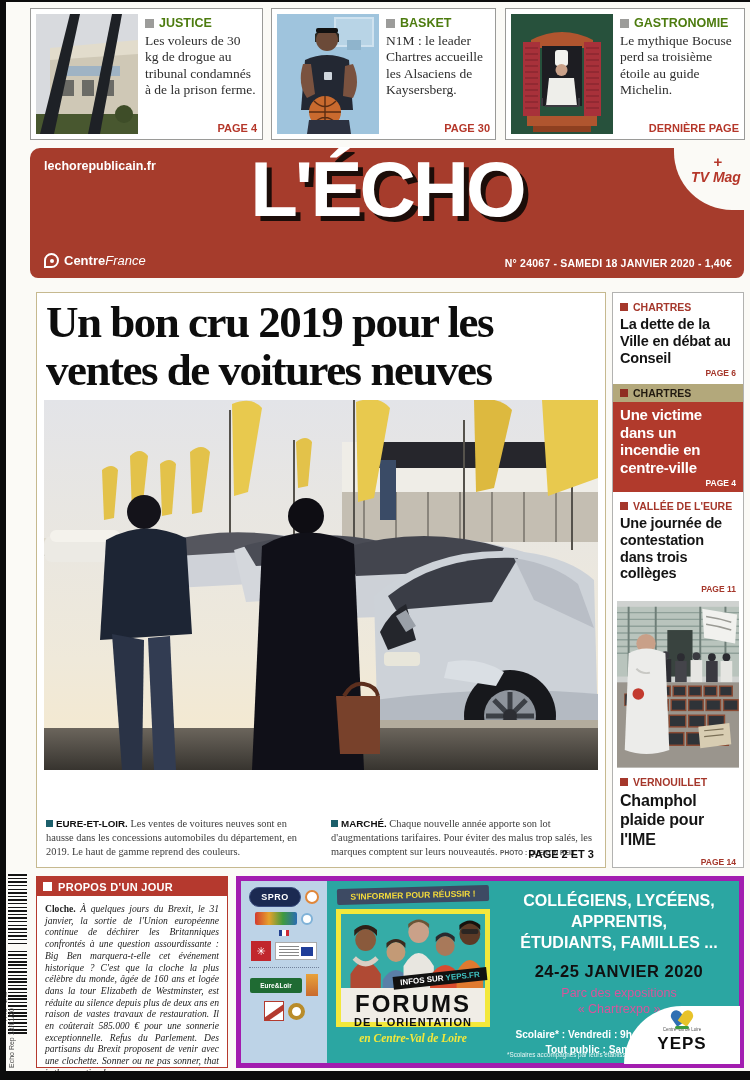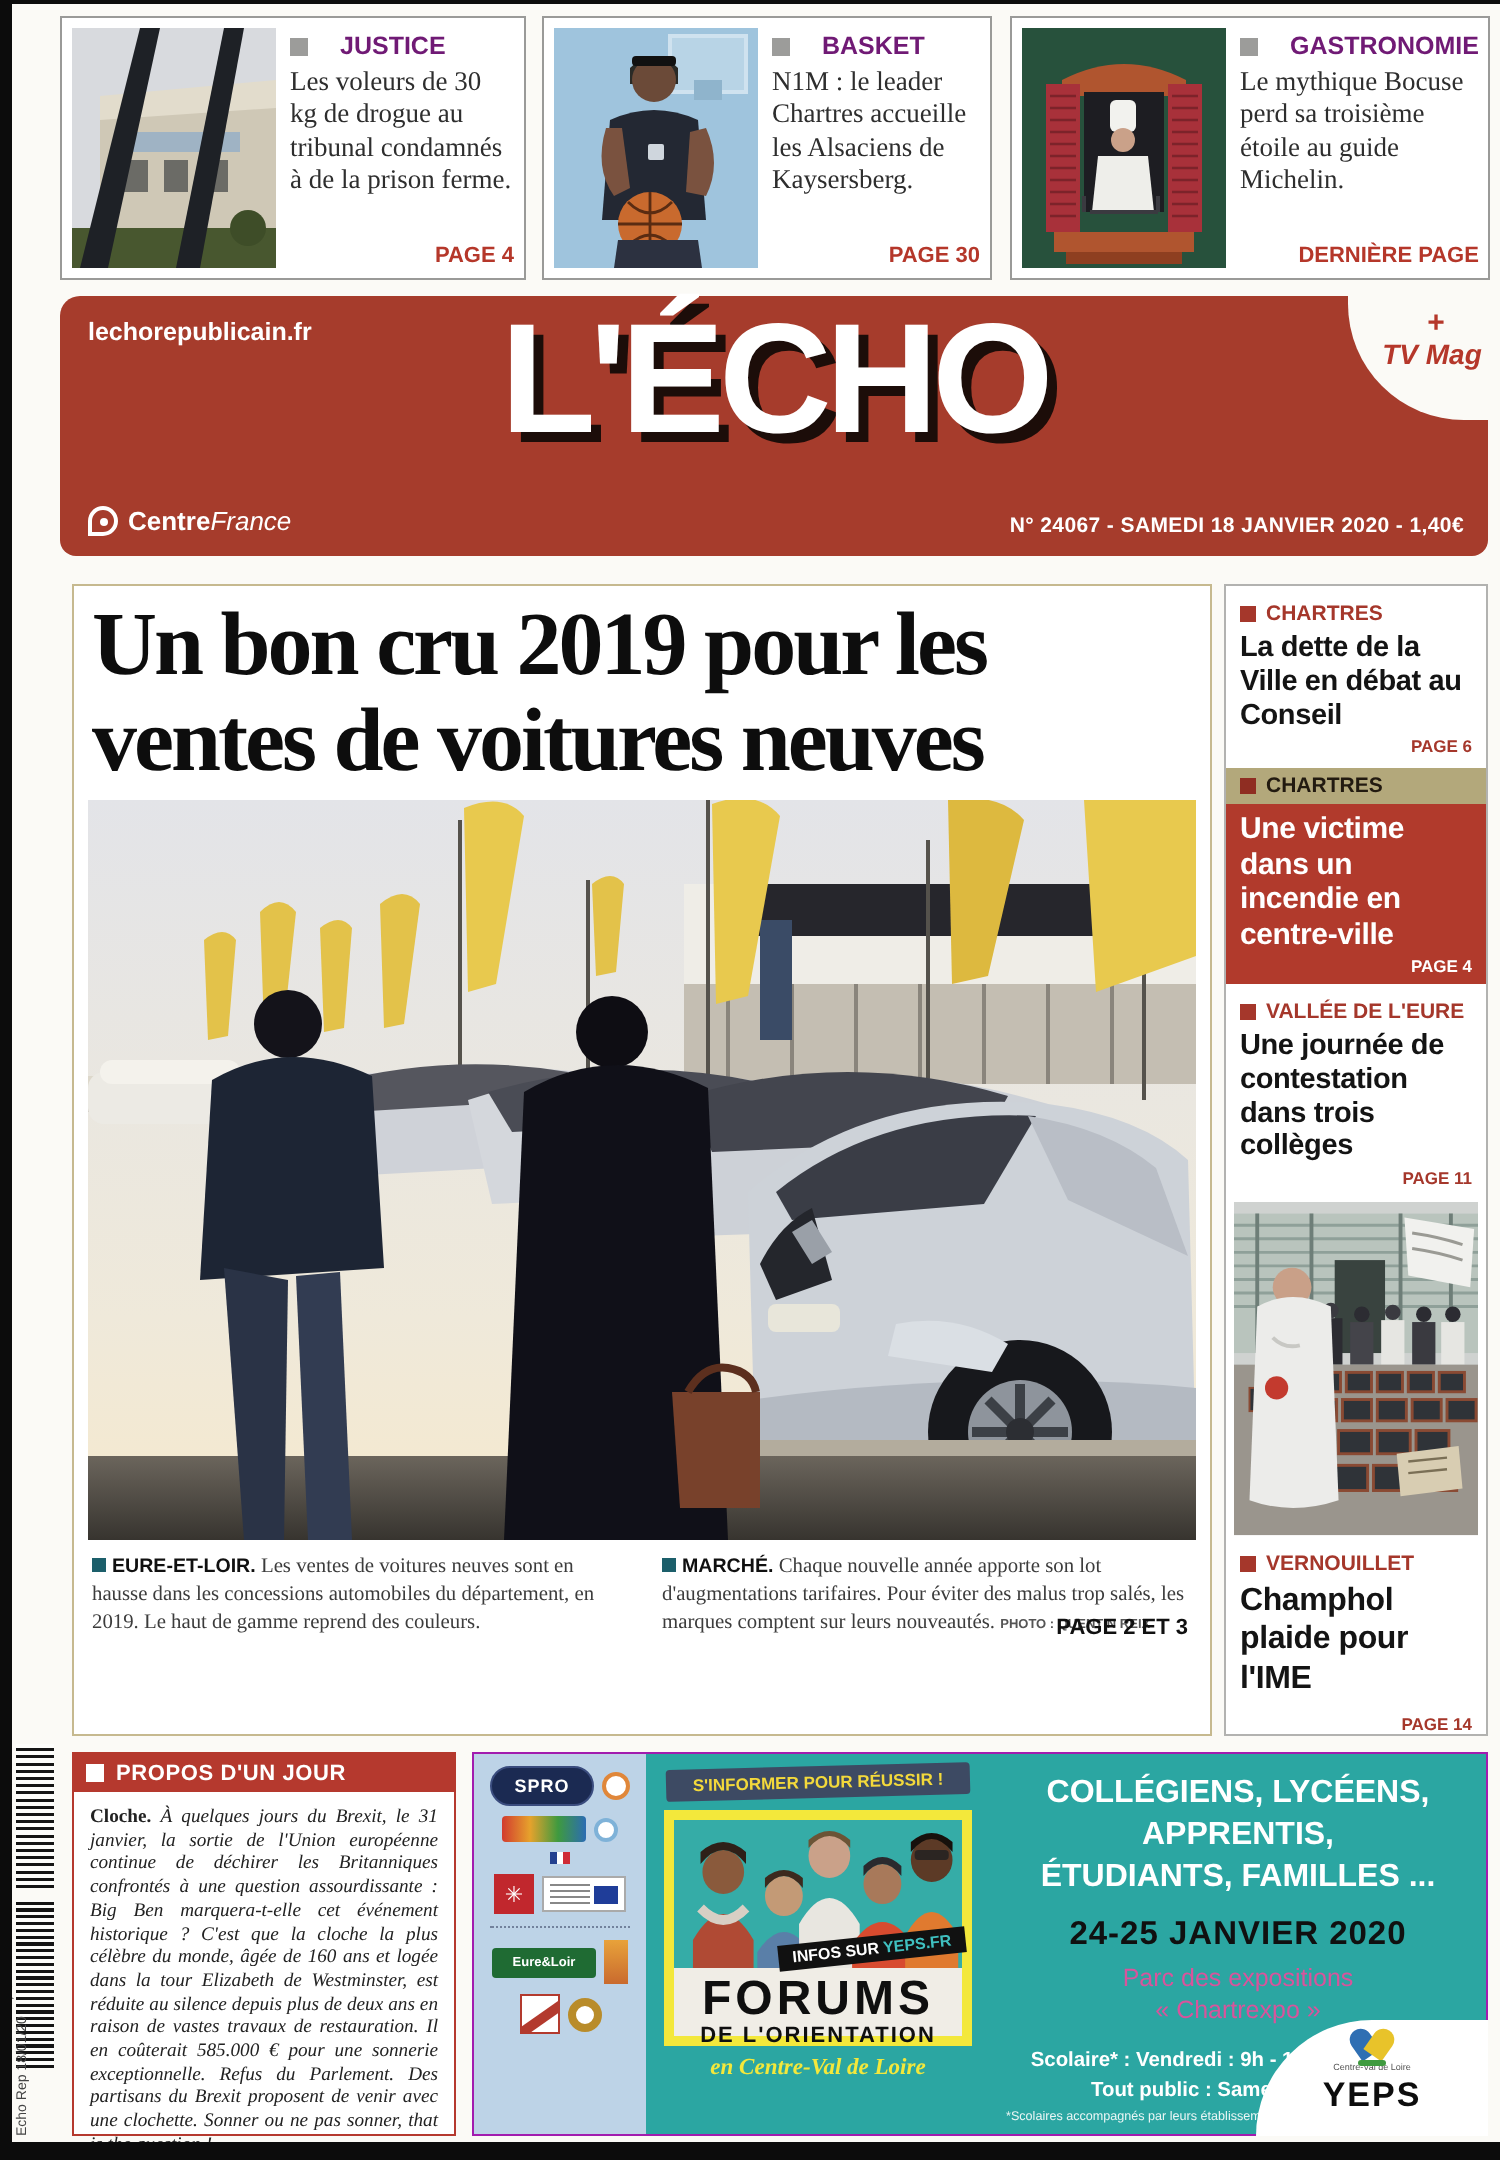--- a/index.html
+++ b/index.html
@@ -10,21 +10,21 @@
   #edge-left{left:0;top:0;width:6px;height:1080px;}
   #edge-top{left:0;top:0;width:750px;height:2px;}
   #edge-bottom{left:0;top:1071px;width:750px;height:9px;}
 
   
   .teaser{position:absolute;top:8px;height:132px;background:#fff;border:1px solid #9a9a98;
           padding:5px;display:flex;gap:7px;}
   .teaser-photo{flex:0 0 102px;height:120px;overflow:hidden;}
   .teaser-photo svg{display:block;width:100%;height:100%;}
   .teaser-txt{flex:1;display:flex;flex-direction:column;padding-top:2px;}
-  .teaser-head{display:flex;align-items:center;gap:16px;font-weight:800;font-size:12.5px;color:#701a75;}
+  .teaser-head{display:flex;align-items:center;gap:5px;font-weight:800;font-size:12.5px;color:#4d7c0f;}
   .sq{display:inline-block;width:9px;height:9px;background:#9c9c9a;flex:0 0 9px;}
   .teaser-body{font-family:"Liberation Serif",serif;font-size:13.5px;line-height:1.22;color:#2e2e2e;margin-top:3px;}
   .teaser-page{margin-top:auto;text-align:right;font-weight:800;font-size:11px;color:#b5372a;}
 
   
   #masthead{position:absolute;left:30px;top:148px;width:714px;height:130px;background:#a63c2c;
             border-radius:10px 4px 8px 8px;}
   #mh-site{position:absolute;left:14px;top:11px;color:#fff;font-weight:800;font-size:12.5px;}
   #mh-title{position:absolute;left:0;right:0;top:2px;text-align:center;color:#fff;font-weight:800;
             font-size:78px;letter-spacing:-3px;line-height:1;text-shadow:5px 5px 0 #1c0d09;}
@@ -39,21 +39,21 @@
   #mh-pub .eye:after{content:"";position:absolute;left:3.5px;top:3.5px;width:4px;height:4px;background:#fff;border-radius:50%;}
   #mh-issue{position:absolute;right:12px;bottom:9px;color:#fff;font-weight:800;font-size:10.5px;letter-spacing:.2px;}
 
   
   #main-box{position:absolute;left:36px;top:292px;width:570px;height:576px;background:#fff;
             border:1px solid #c6b98f;padding:4px 7px;}
   #headline{font-family:"Liberation Serif",serif;font-weight:700;font-size:45px;line-height:1.06;
             letter-spacing:-1.5px;color:#0d0d0d;padding:2px 2px 6px;}
   #main-photo{width:100%;height:370px;}
   #main-photo svg{display:block;width:100%;height:100%;}
-  #caption-row{display:flex;gap:20px;padding:7px 2px 0;position:relative;}
+  #caption-row{display:flex;gap:20px;padding:7px 2px 0;position:relative;margin-top:40px;}
   .cap-col{width:50%;font-family:"Liberation Serif",serif;font-size:10.4px;line-height:1.3;color:#3c3c3c;}
   .cap-label{font-family:"Liberation Sans",sans-serif;font-weight:800;font-size:9.8px;color:#101010;}
   .cap-sq{display:inline-block;width:7px;height:7px;background:#1c5f6b;margin-right:3px;}
   .cap-credit{font-size:6.5px;color:#555;font-family:"Liberation Sans",sans-serif;font-weight:700;}
   #page-ref{position:absolute;right:4px;bottom:-2px;font-weight:800;font-size:11px;color:#101010;}
 
   
   #sidebar{position:absolute;left:612px;top:292px;width:132px;height:576px;background:#fff;
            border:1px solid #b2b2b0;padding:8px 7px 6px;display:flex;flex-direction:column;}
   .sb-label{display:flex;align-items:center;gap:5px;font-weight:800;font-size:10.5px;color:#a5372b;}
@@ -74,21 +74,21 @@
   
   #propos{position:absolute;left:36px;top:876px;width:192px;height:192px;background:#fff;border:1px solid #b5392e;}
   #propos-head{background:#b5392e;height:19px;display:flex;align-items:center;gap:6px;padding:0 6px;
                color:#fff;font-weight:800;font-size:11px;letter-spacing:.3px;}
   #propos-head .wsq{width:9px;height:9px;background:#fff;display:inline-block;}
   #propos-body{padding:7px 8px;font-family:"Liberation Serif",serif;font-style:italic;font-size:9.6px;
                line-height:1.22;text-align:justify;color:#222;}
   #propos-body .lead{font-style:normal;font-weight:700;}
 
   
-  #ad{position:absolute;left:236px;top:876px;width:508px;height:192px;border:1px solid #a21caf;display:flex;background:#2ba6a2;}
+  #ad{position:absolute;left:236px;top:876px;width:508px;height:192px;border:5px solid #a21caf;display:flex;background:#2ba6a2;}
   #ad-logos{flex:0 0 86px;background:#bdd3e7;padding:6px 4px;display:flex;flex-direction:column;align-items:center;gap:5px;}
   .lg-row{display:flex;gap:4px;align-items:center;justify-content:center;}
   #lg-spro{width:52px;height:20px;background:#1b2a52;border-radius:10px;color:#fff;font-weight:800;font-size:9px;
            display:flex;align-items:center;justify-content:center;letter-spacing:.5px;border:1px solid #3a4c7e;}
   .lg-circle{width:14px;height:14px;border-radius:50%;background:#fff;border:2px solid #e0873a;}
   .lg-rainbow{width:42px;height:13px;background:linear-gradient(90deg,#d23b2f,#e6a22c,#3f9a3f,#2b6cb3);border-radius:2px;}
   .lg-mini{width:12px;height:12px;border-radius:50%;background:#fff;border:2px solid #7fb2d8;}
   .lg-flag{width:10px;height:6px;background:linear-gradient(90deg,#23408f 33%,#fff 33% 66%,#cf2b36 66%);}
   .lg-redsq{width:20px;height:20px;background:#c1272d;color:#fff;font-size:11px;display:flex;align-items:center;justify-content:center;}
   .lg-eu{width:42px;height:18px;background:#fff;border:1px solid #aaa;display:flex;align-items:center;justify-content:center;gap:2px;}

